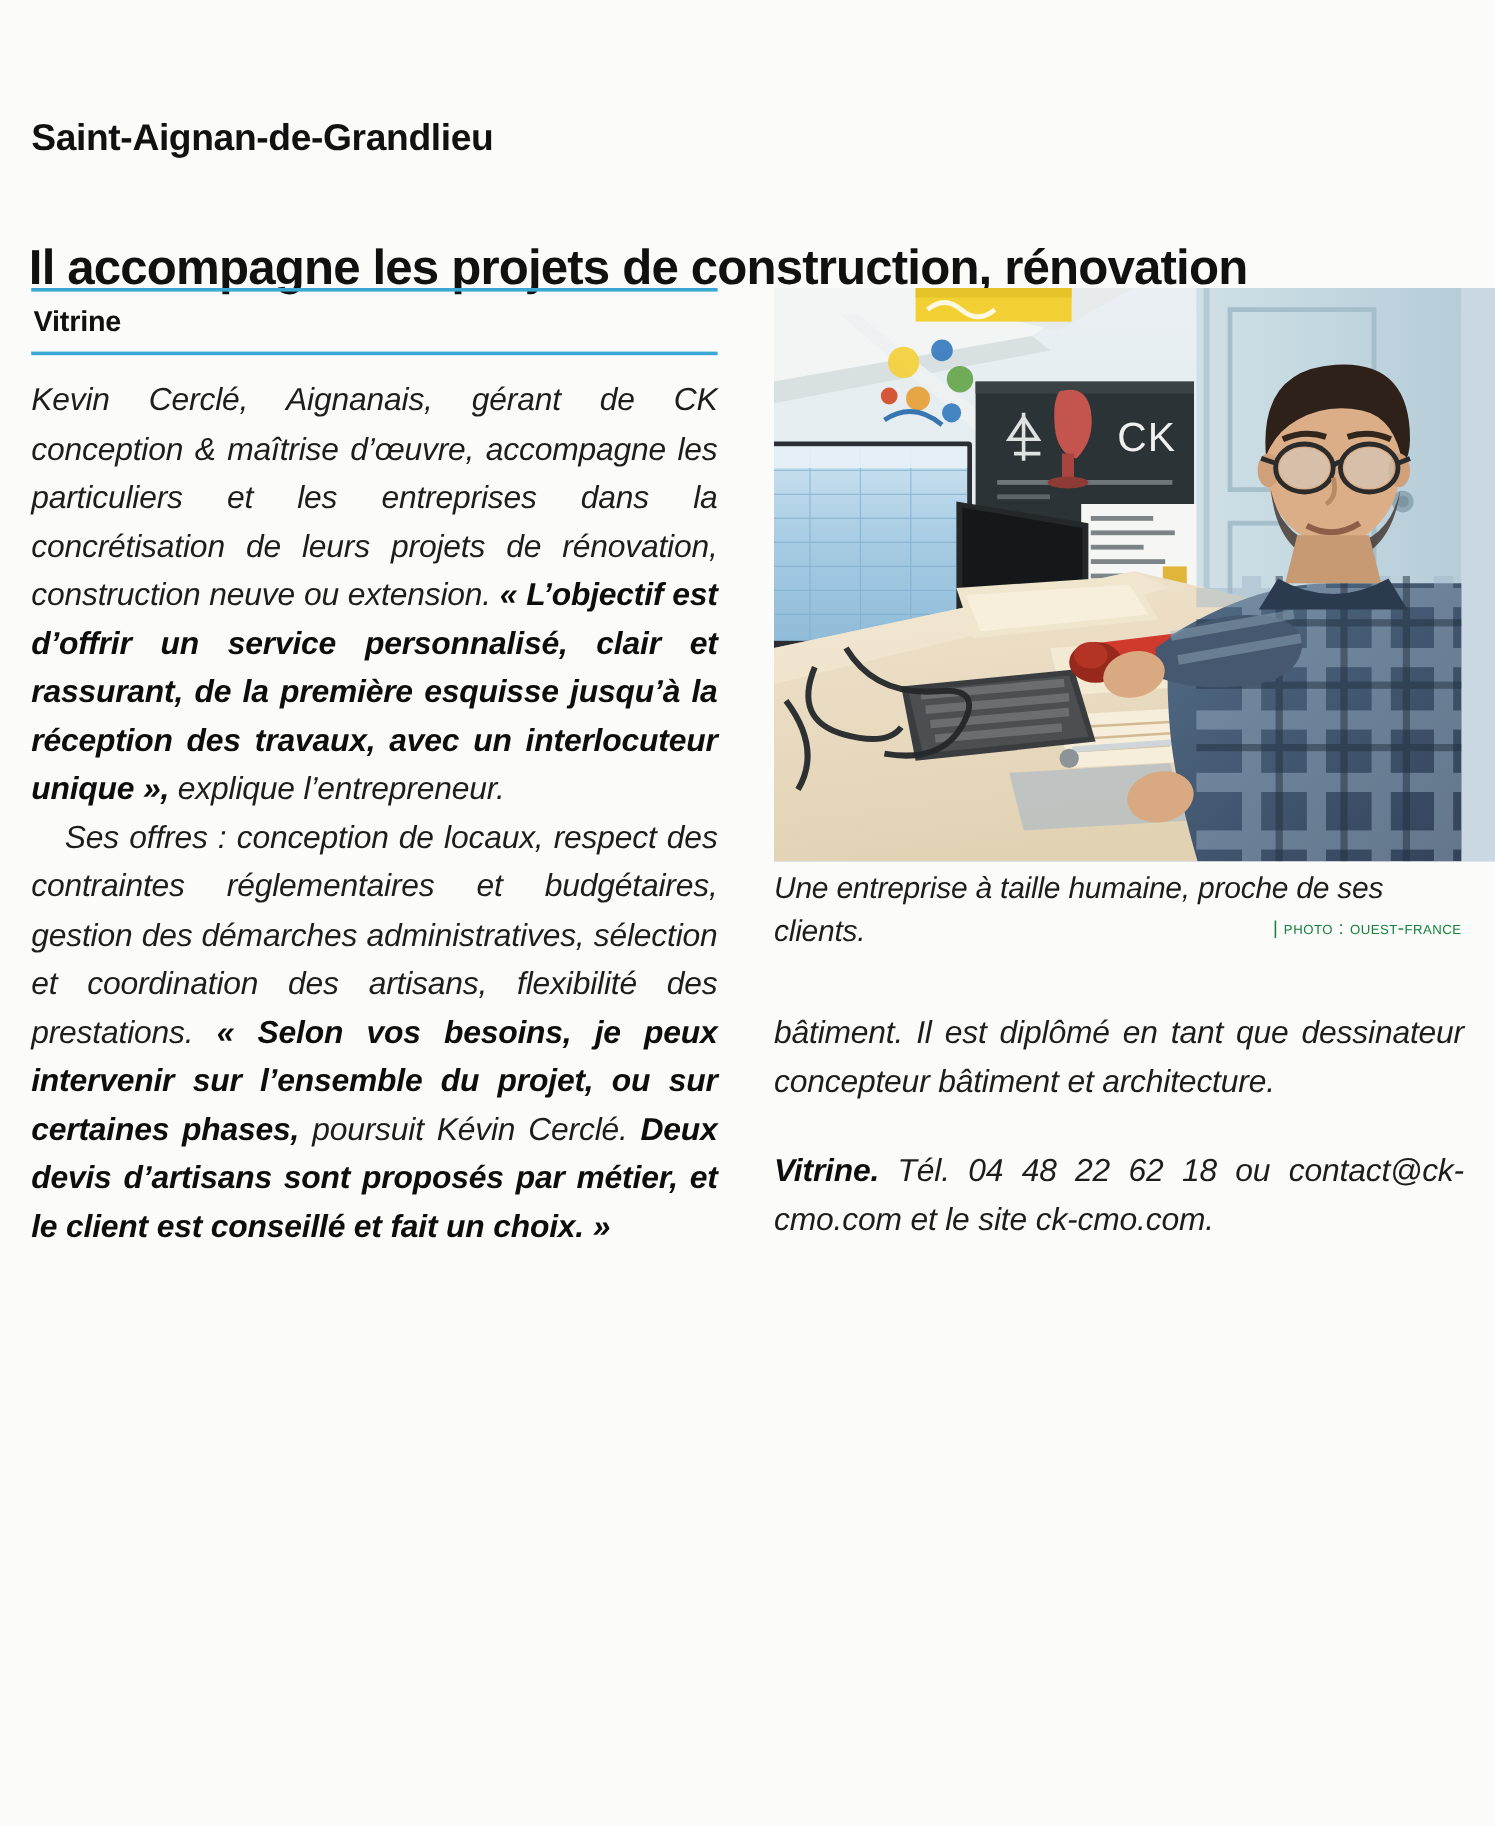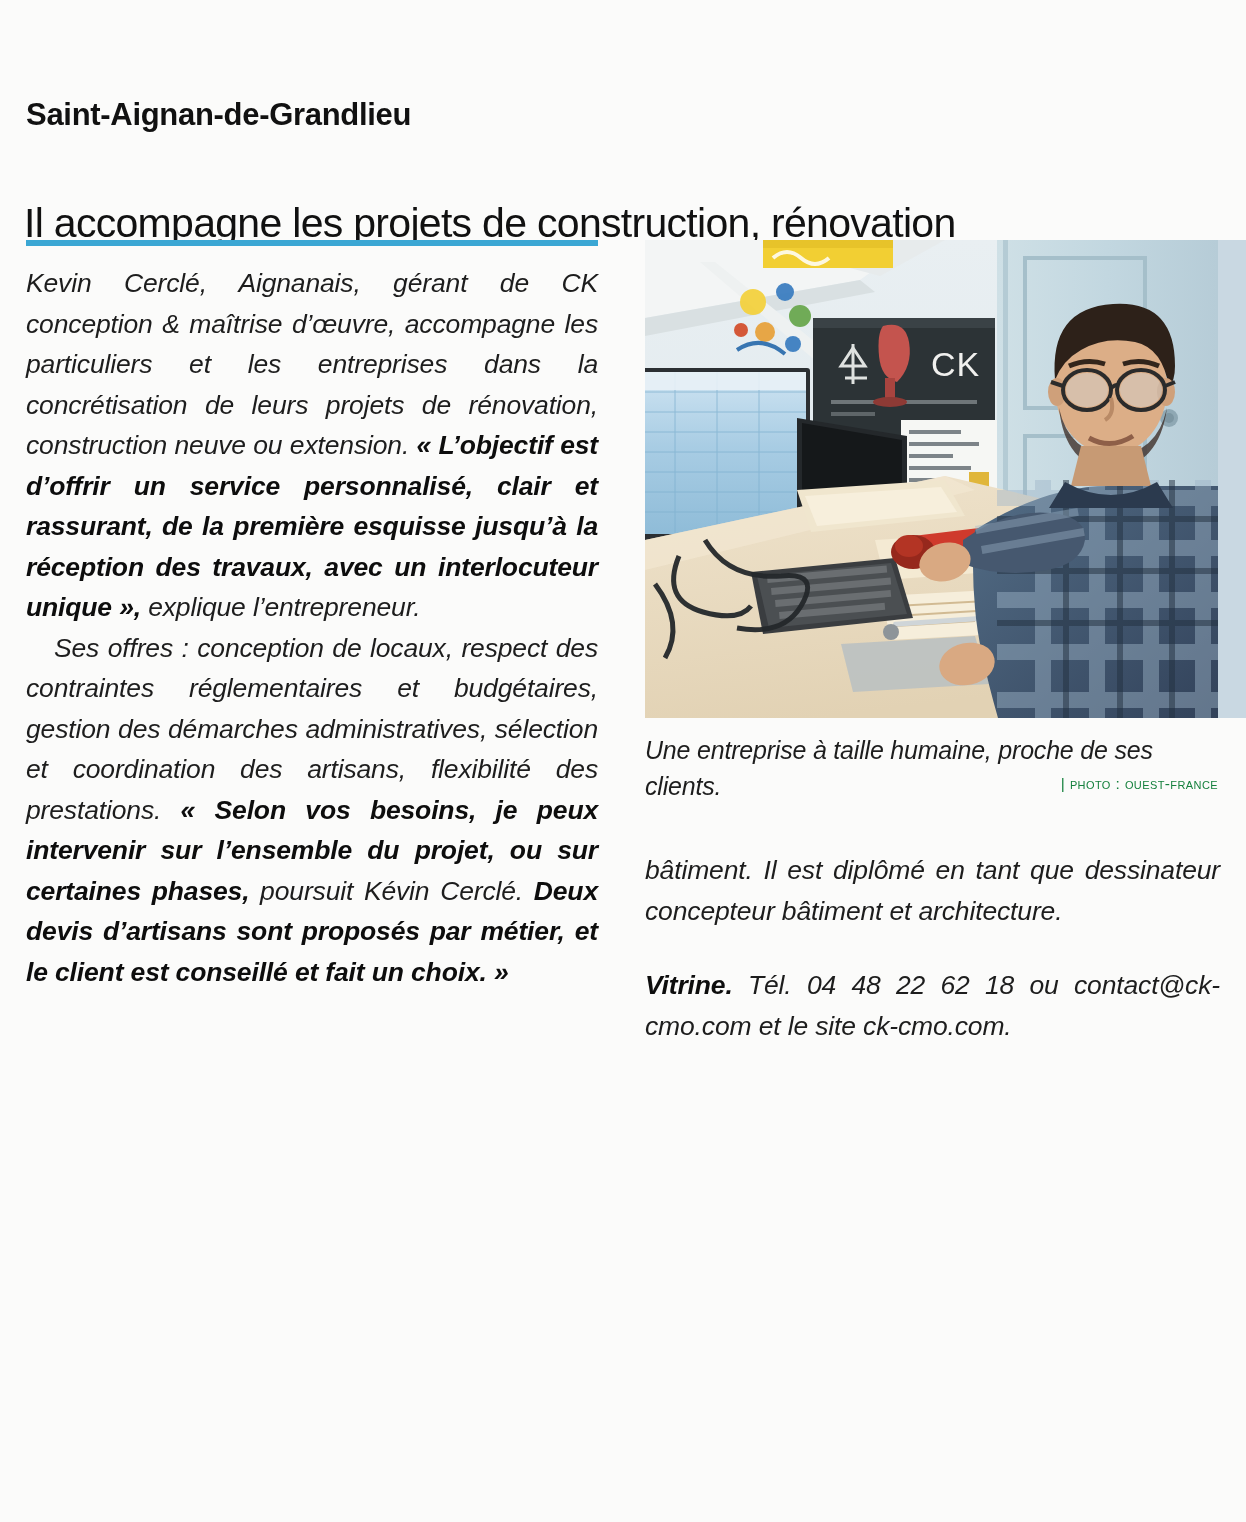--- a/index.html
+++ b/index.html
@@ -39,21 +39,21 @@
     color: #111111;
     white-space: nowrap;
   }
 
   .headline {
     position: absolute;
     left: 24px;
     top: 173px;
     width: 1200px;
     font-size: 41px;
-    font-weight: 400;
+    font-weight: 700;
     letter-spacing: -0.7px;
     color: #111111;
     white-space: nowrap;
   }
 
   
   .col-left {
     position: absolute;
     left: 26px;
     top: 240px;
@@ -114,21 +114,21 @@
     background: #c9d8e2;
   }
   .photo {
     position: absolute;
     inset: 0;
     overflow: hidden;
   }
   .photo svg { display: block; }
 
   .caption {
-    padding-top: 14px;
+    padding-top: 4px;
     font-size: 25px;
     line-height: 36px;
     font-style: italic;
     color: #1d1d1d;
     letter-spacing: -0.2px;
     position: relative;
   }
   .credit {
     position: absolute;
     right: 2px;
@@ -154,20 +154,21 @@
 
 <div class="page">
 
   <div class="locality">Saint-Aignan-de-Grandlieu</div>
 
   <h1 class="headline">Il accompagne les projets de construction, rénovation</h1>
 
   <div class="col-left">
 
     <div class="rule"></div>
+    <div class="rubric-label">Vitrine</div>
     <div class="rule"></div>
 
     <div class="body-text">
 
       <p><span>Kevin Cerclé, Aignanais, gérant de CK conception &amp; maîtrise d’œuvre, accompagne les particuliers et les entreprises dans la concrétisation de leurs projets de rénovation, construction neuve ou extension. </span><b>« L’objectif est d’offrir un service personnalisé, clair et rassurant, de la première esquisse jusqu’à la réception des travaux, avec un interlocuteur unique »,</b><span> explique l’entrepreneur.</span></p>
 
       <p class="indent"><span>Ses offres : conception de locaux, respect des contraintes réglementaires et budgétaires, gestion des démarches administratives, sélection et coordination des artisans, flexibilité des prestations. </span><b>« Selon vos besoins, je peux intervenir sur l’ensemble du projet, ou sur certaines phases,</b><span> poursuit Kévin Cerclé. </span><b>Deux devis d’artisans sont proposés par métier, et le client est conseillé et fait un choix. »</b></p>
 
 
     </div>

